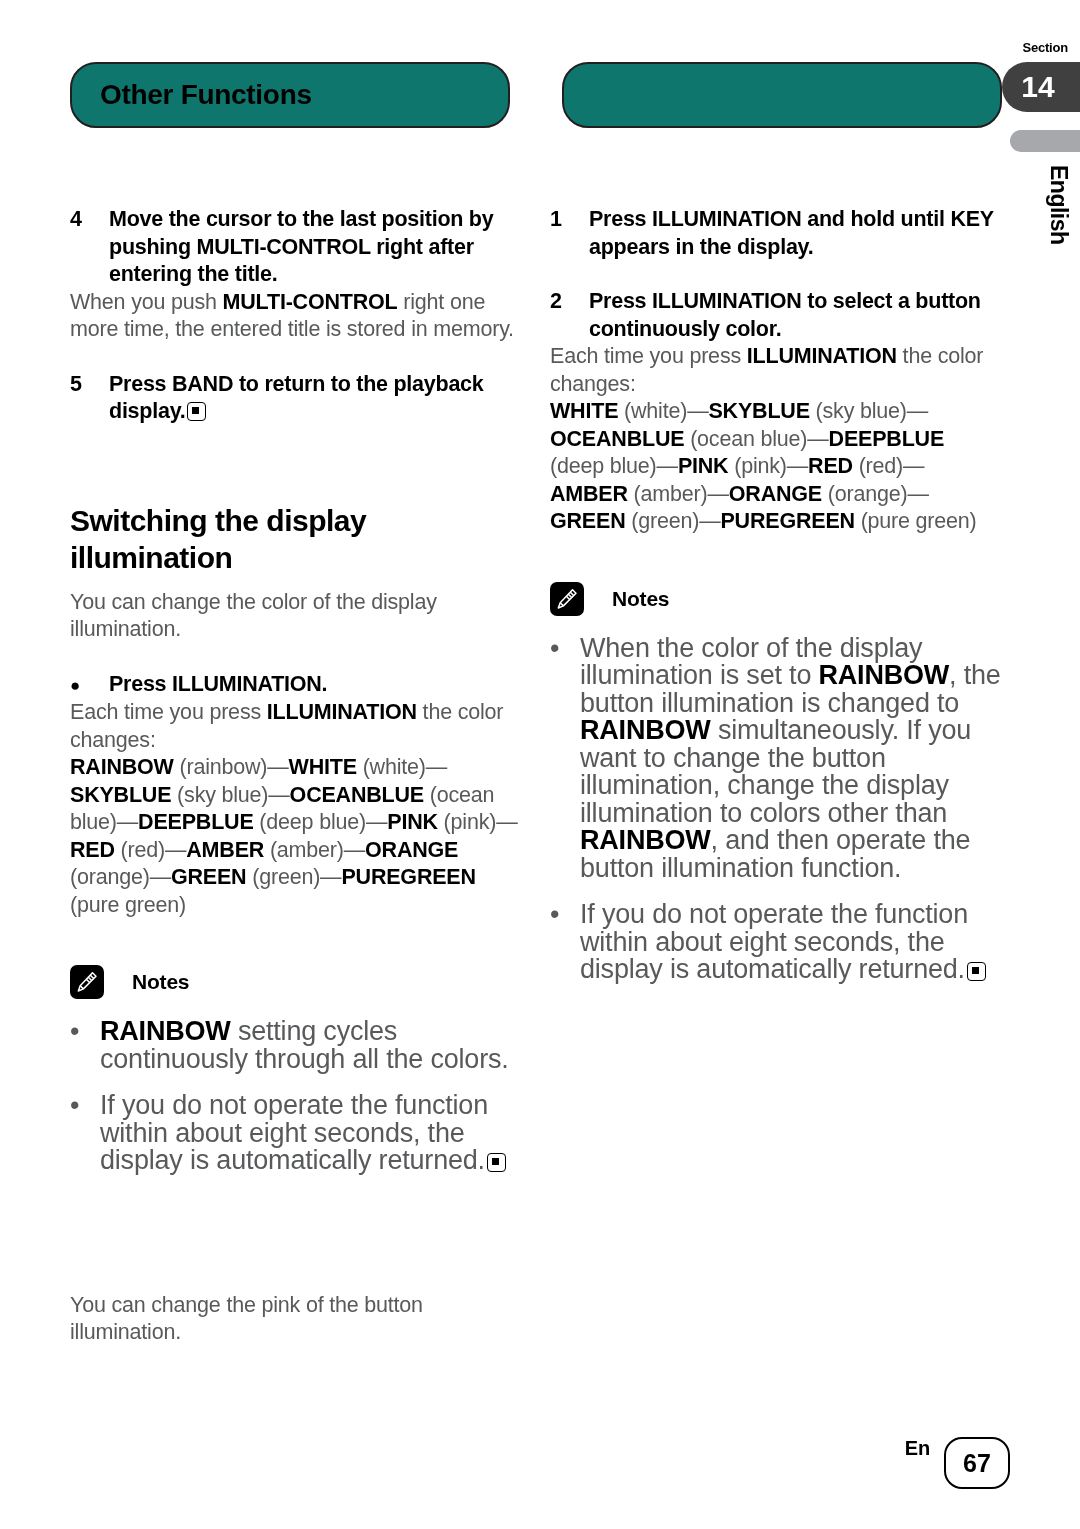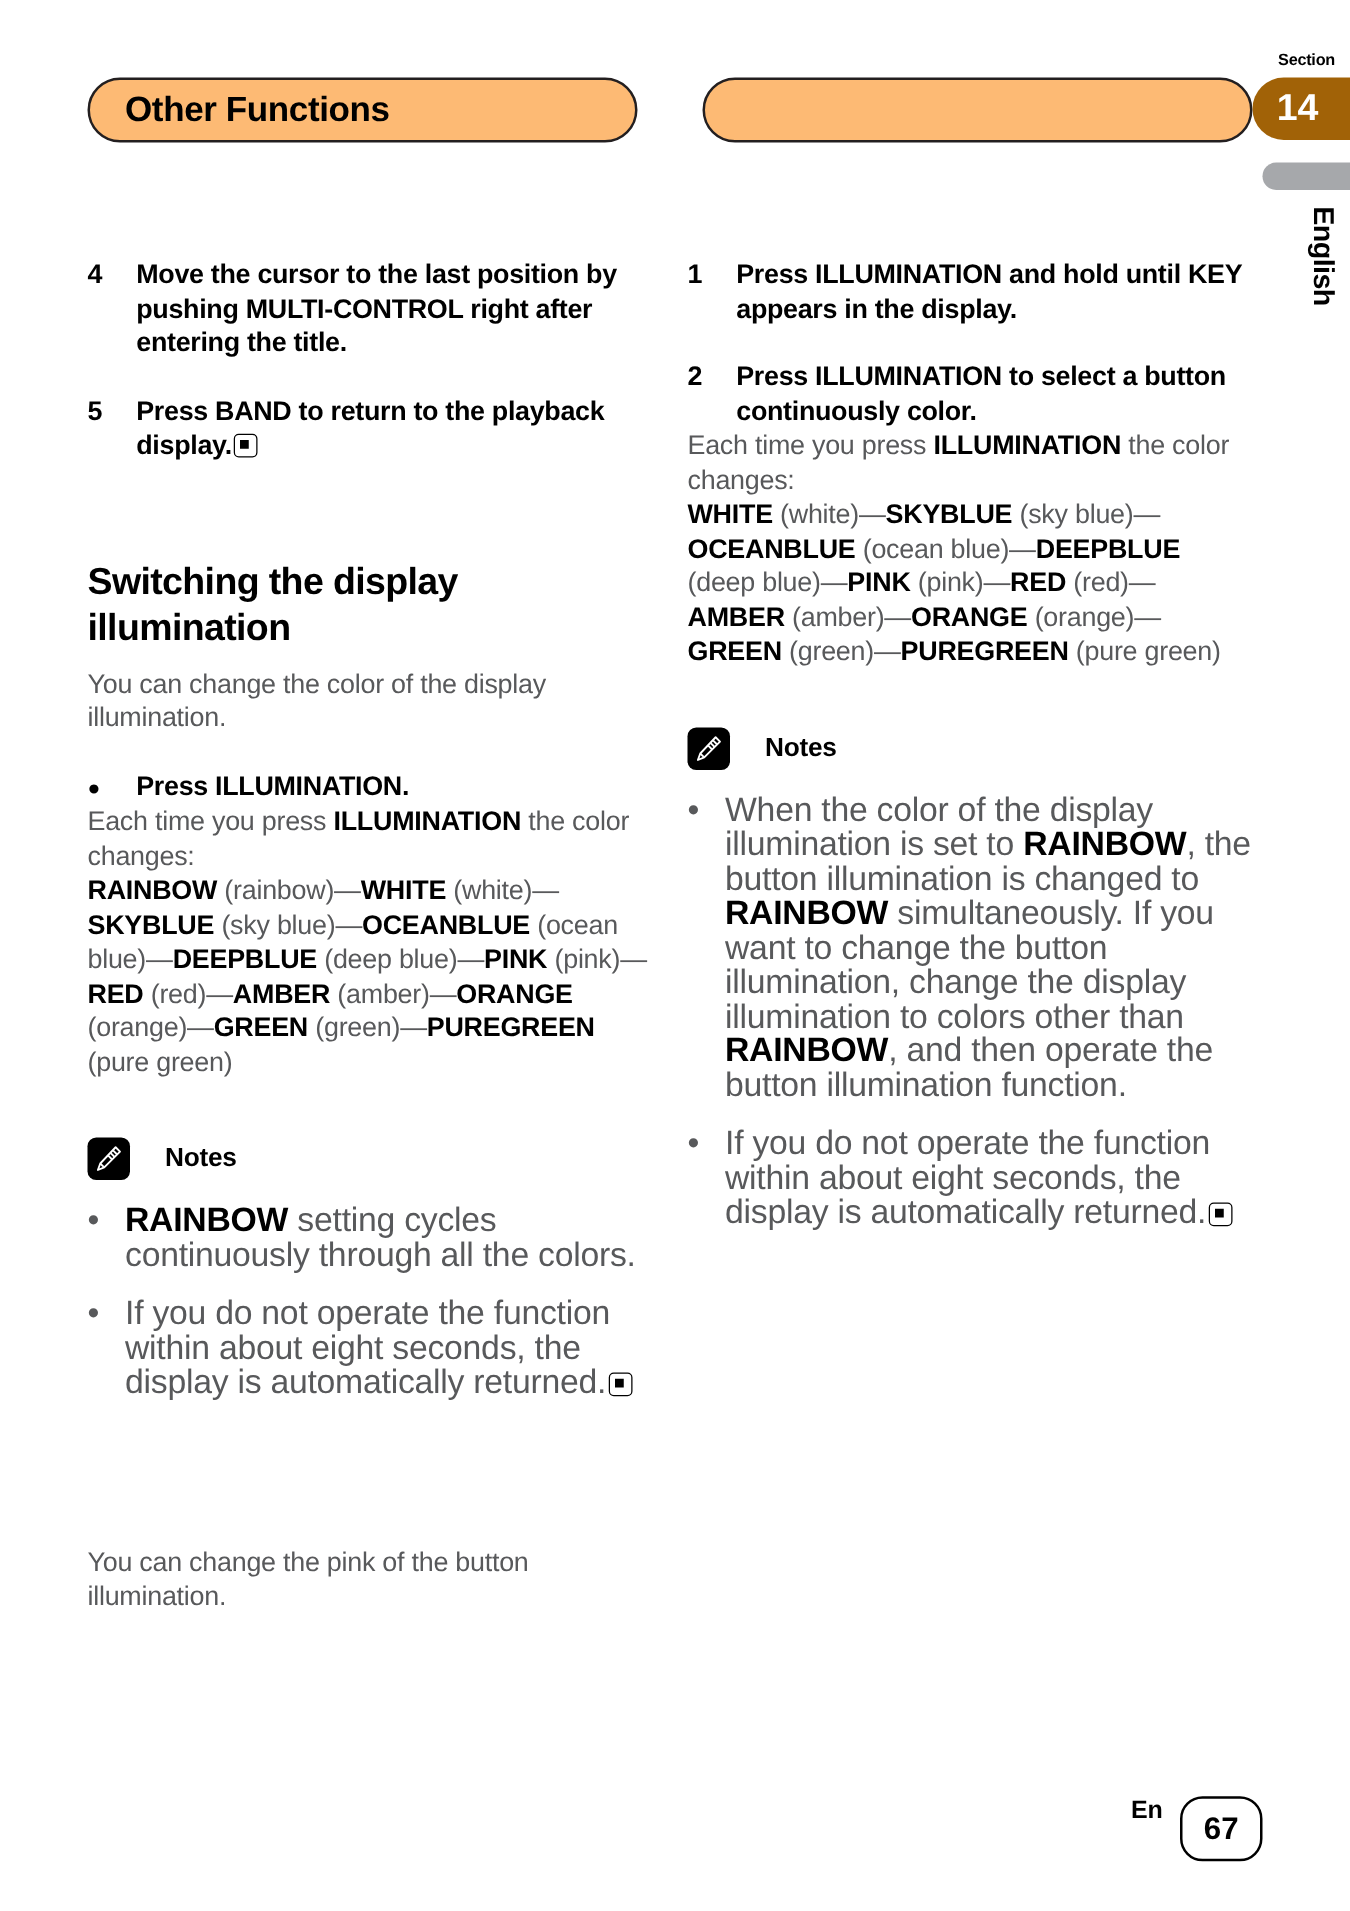--- a/index.html
+++ b/index.html
@@ -21,24 +21,24 @@
   .page {
     position: absolute;
     inset: 0;
     width: 1080px;
     height: 1529px;
   }
 
   
   .header-pill {
     position: absolute;
-    height: 52px;
+    height: 66px;
     border: 2px solid #231f20;
     border-radius: 26px;
-    background: #fdba74;
+    background: #0f766e;
     display: flex;
     align-items: center;
   }
   .header-pill.left  { left: 70px;  top: 62px; width: 440px; }
   .header-pill.right { left: 562px; top: 62px; width: 440px; }
 
   .header-title {
     font-size: 28px;
     font-weight: bold;
     letter-spacing: -0.3px;
@@ -55,21 +55,21 @@
     color: #000;
     letter-spacing: -0.2px;
   }
 
   .section-badge {
     position: absolute;
     right: 0;
     top: 62px;
     width: 78px;
     height: 50px;
-    background: #a16207;
+    background: #404040;
     border-radius: 26px 0 0 26px;
     color: #fff;
     font-size: 30px;
     font-weight: bold;
     display: flex;
     align-items: center;
     justify-content: center;
     padding-right: 6px;
   }
 
@@ -262,20 +262,21 @@
 
   <div class="lang-tab"></div>
   <div class="lang-text">English</div>
 
   <div class="col col-left">
 
     <div class="step">
       <span class="num">4</span><span>Move the cursor to the last position by pushing MULTI-CONTROL right after entering the title.</span>
     </div>
 
+    <div class="body-text"><span>When you push </span><b>MULTI-CONTROL</b><span> right one more time, the entered title is stored in memory.</span></div>
 
     <div class="gap-md"></div>
 
     <div class="step">
       <span class="num">5</span><span>Press BAND to return to the playback display.</span><span class="endmark"></span>
     </div>
 
     <div class="gap-xl"></div>
 
     <h2 class="section-head">Switching the display illumination</h2>

